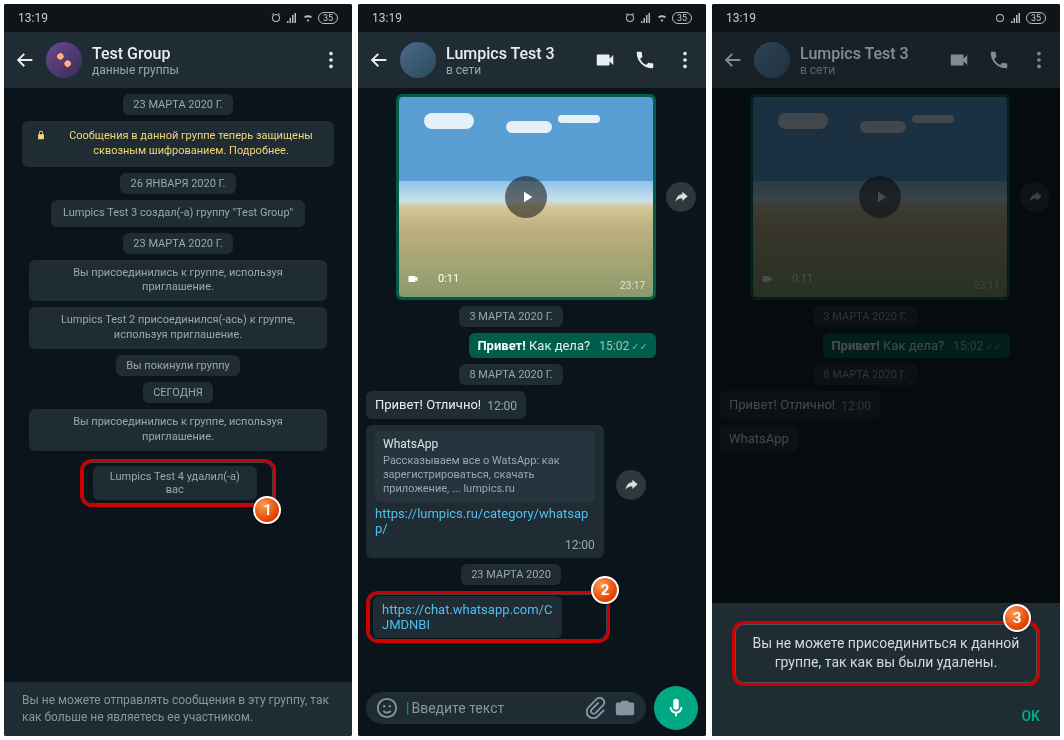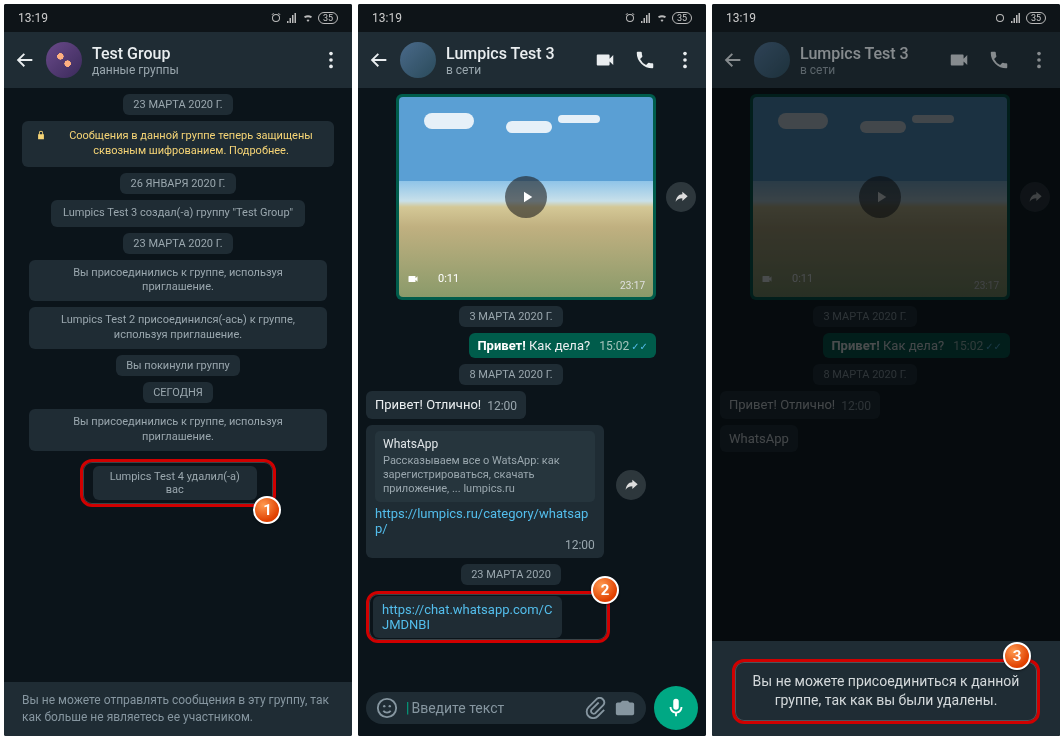--- a/index.html
+++ b/index.html
@@ -441,14 +441,15 @@
       <span>Привет! Отлично!</span><span class="msg-time">12:00</span>
     </div>
     <div class="bubble-in" style="opacity:.5;"><span>WhatsApp</span></div>
     <div class="dim-overlay"></div>
   </div>
   <div class="dialog">
     <div class="redbox" style="padding:10px 14px;">
       <div class="dialog-text">Вы не можете присоединиться к данной группе, так как вы были удалены.</div>
       <div class="badge" style="right:6px; top:-20px;">3</div>
     </div>
+    <div class="dialog-ok">OK</div>
   </div>
 </div>
 
 </body></html>

